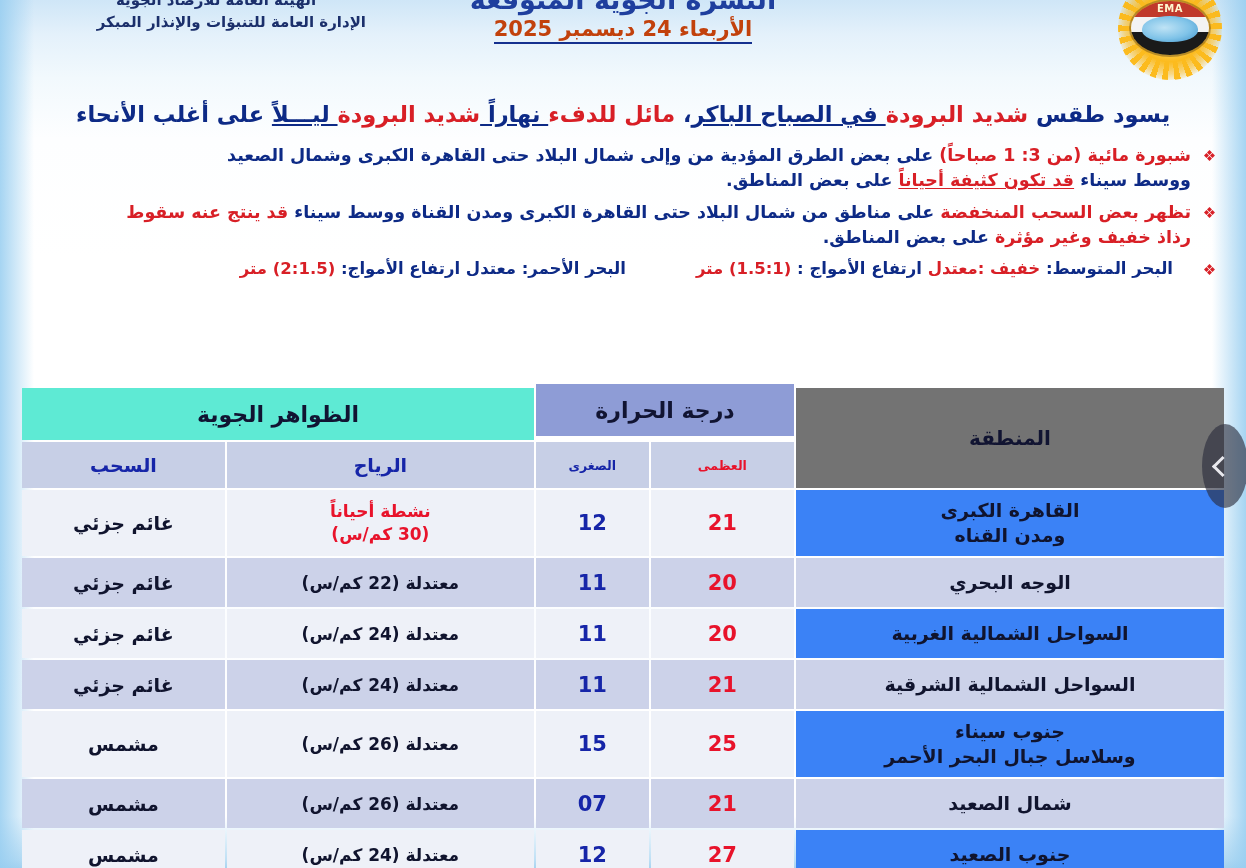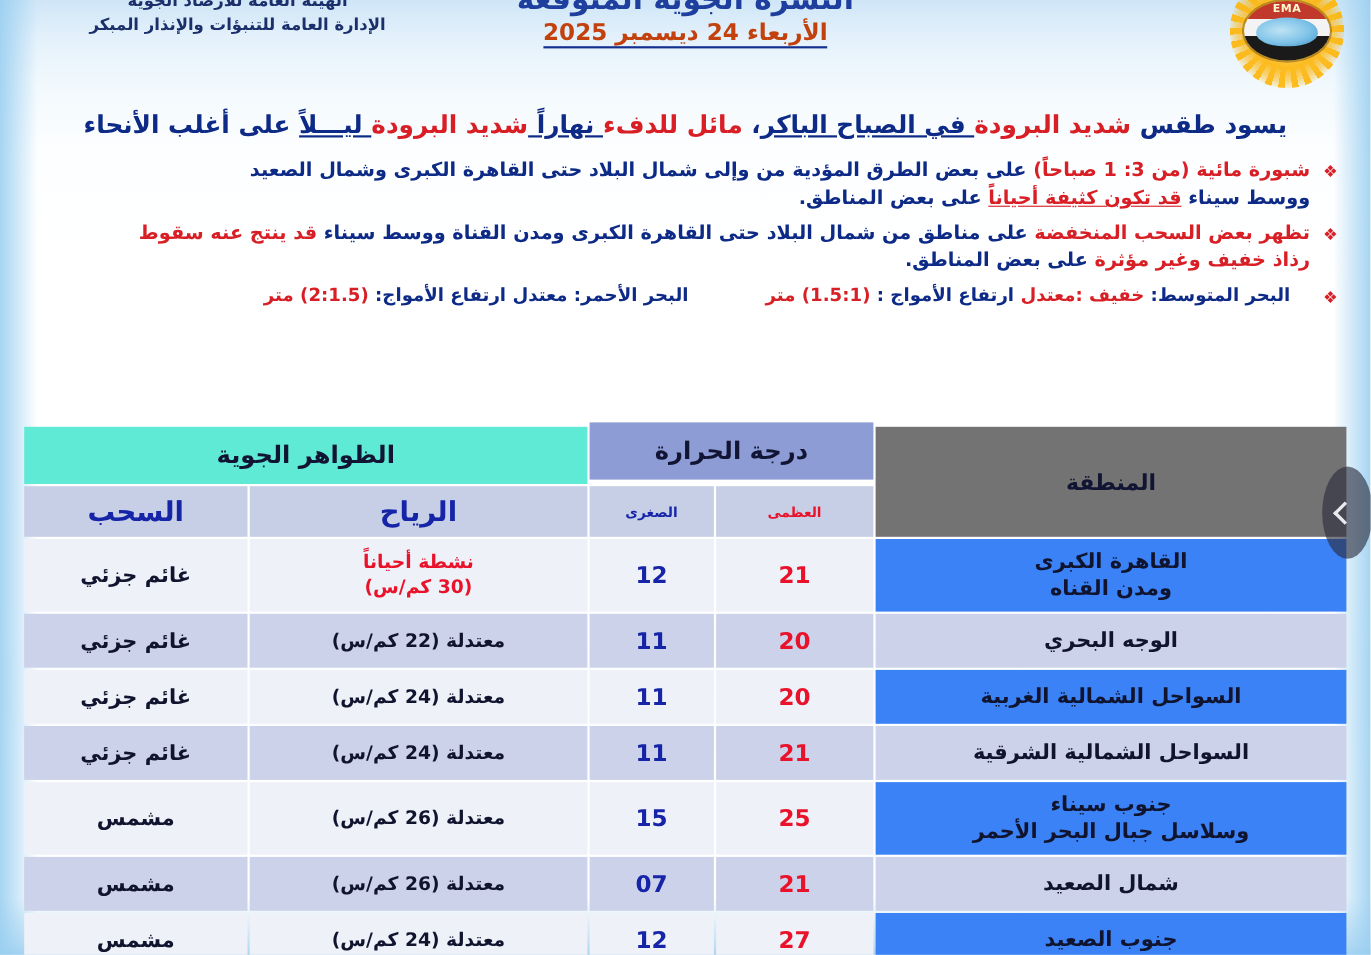--- a/index.html
+++ b/index.html
@@ -85,21 +85,21 @@
   .agency {
     position: absolute;
     left: 66px; top: -10px;
     text-align: center;
     width: 300px;
     color: #1b2f6b;
     font-weight: bold;
     line-height: 1.45;
   }
   .agency .l1 { font-size: 15px; }
-  .agency .l2 { font-size: 15px; }
+  .agency .l2 { font-size: 15px; text-align: right; }
 
   .title-block {
     position: absolute;
     left: 0; right: 0; top: -16px;
     text-align: center;
     pointer-events: none;
   }
   .title-main {
     font-size: 27px; font-weight: bold;
     color: #1f3f9e;
@@ -206,21 +206,21 @@
     top: -4px;
   }
   th.region-head {
     background: #737373;
     color: #111432;
     font-size: 20px;
   }
   th.sub {
     background: #c7cfe6;
     height: 46px;
-    font-size: 25px;
+    font-size: 19px;
   }
   th.sub.small { font-size: 12.5px; }
   th.sub.min { color: #1625a8; }
   th.sub.max { color: #e8132b; }
   th.sub.cloud, th.sub.wind { color: #1625a8; }
 
   tbody tr.odd  td { background: #eef1f8; }
   tbody tr.even td { background: #ccd2e9; }
   tbody tr td.region { background: #3b82f6; }
   tbody tr.even td.region { background: #ccd2e9; }

